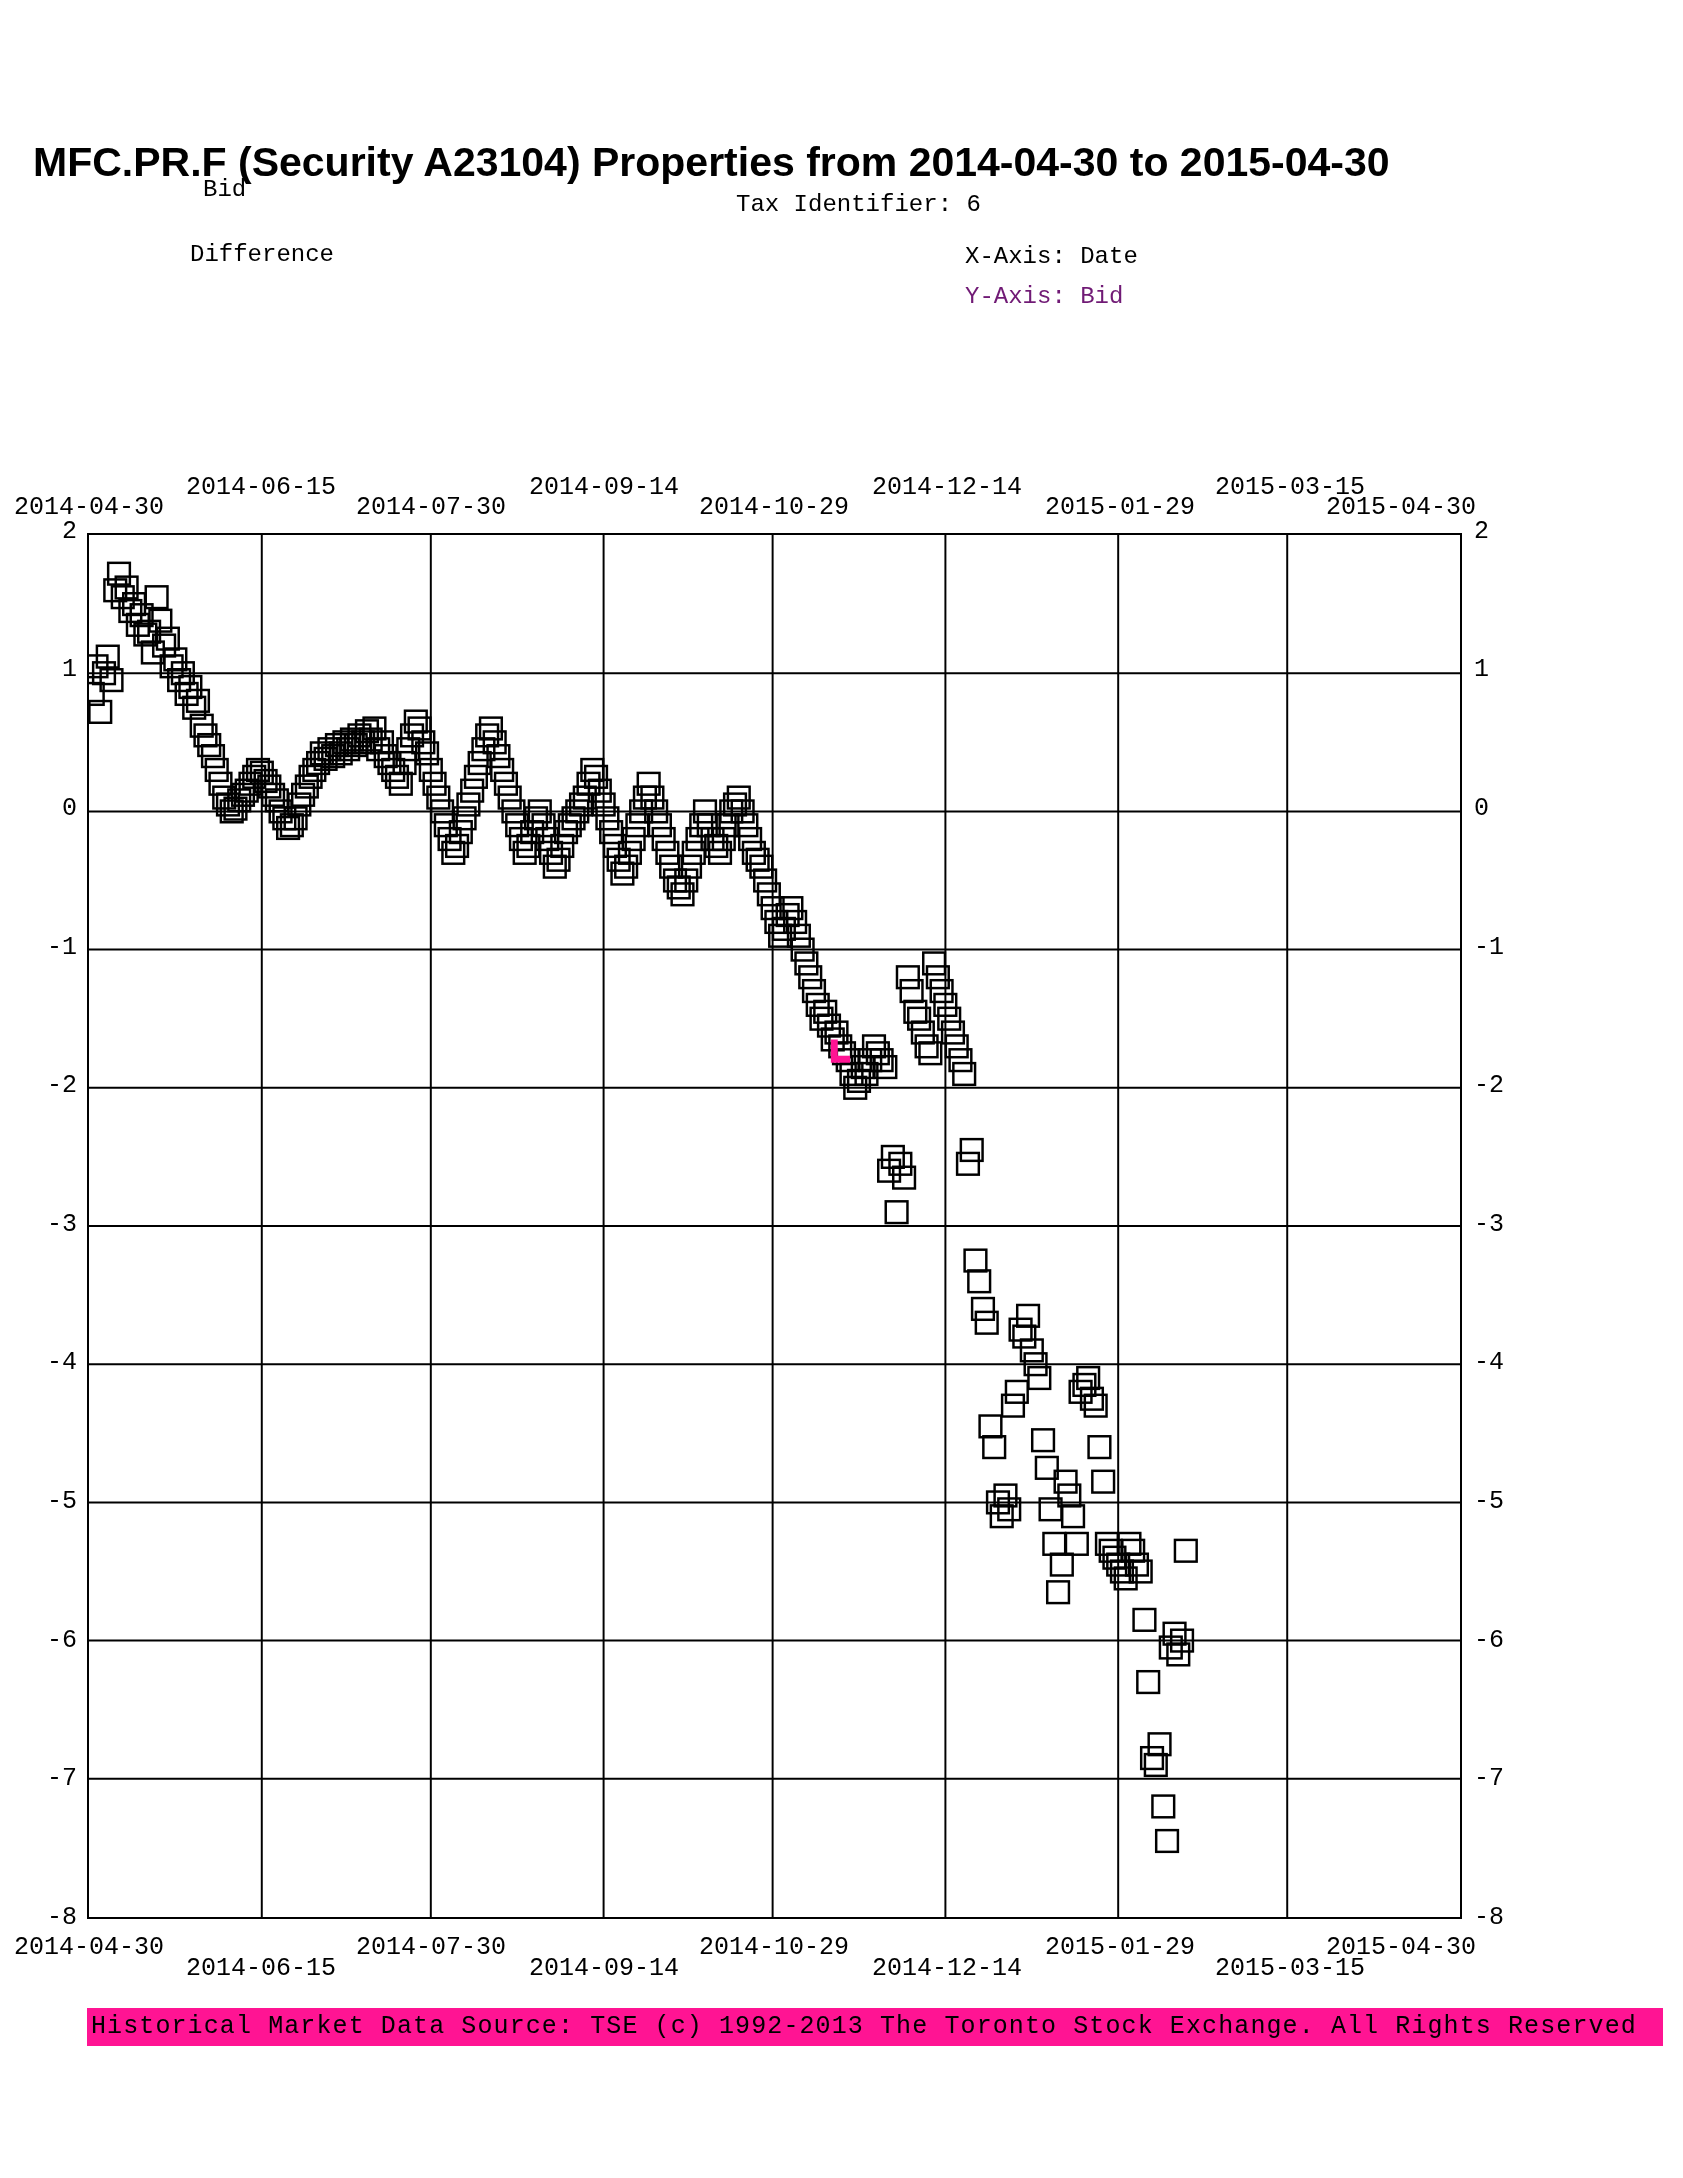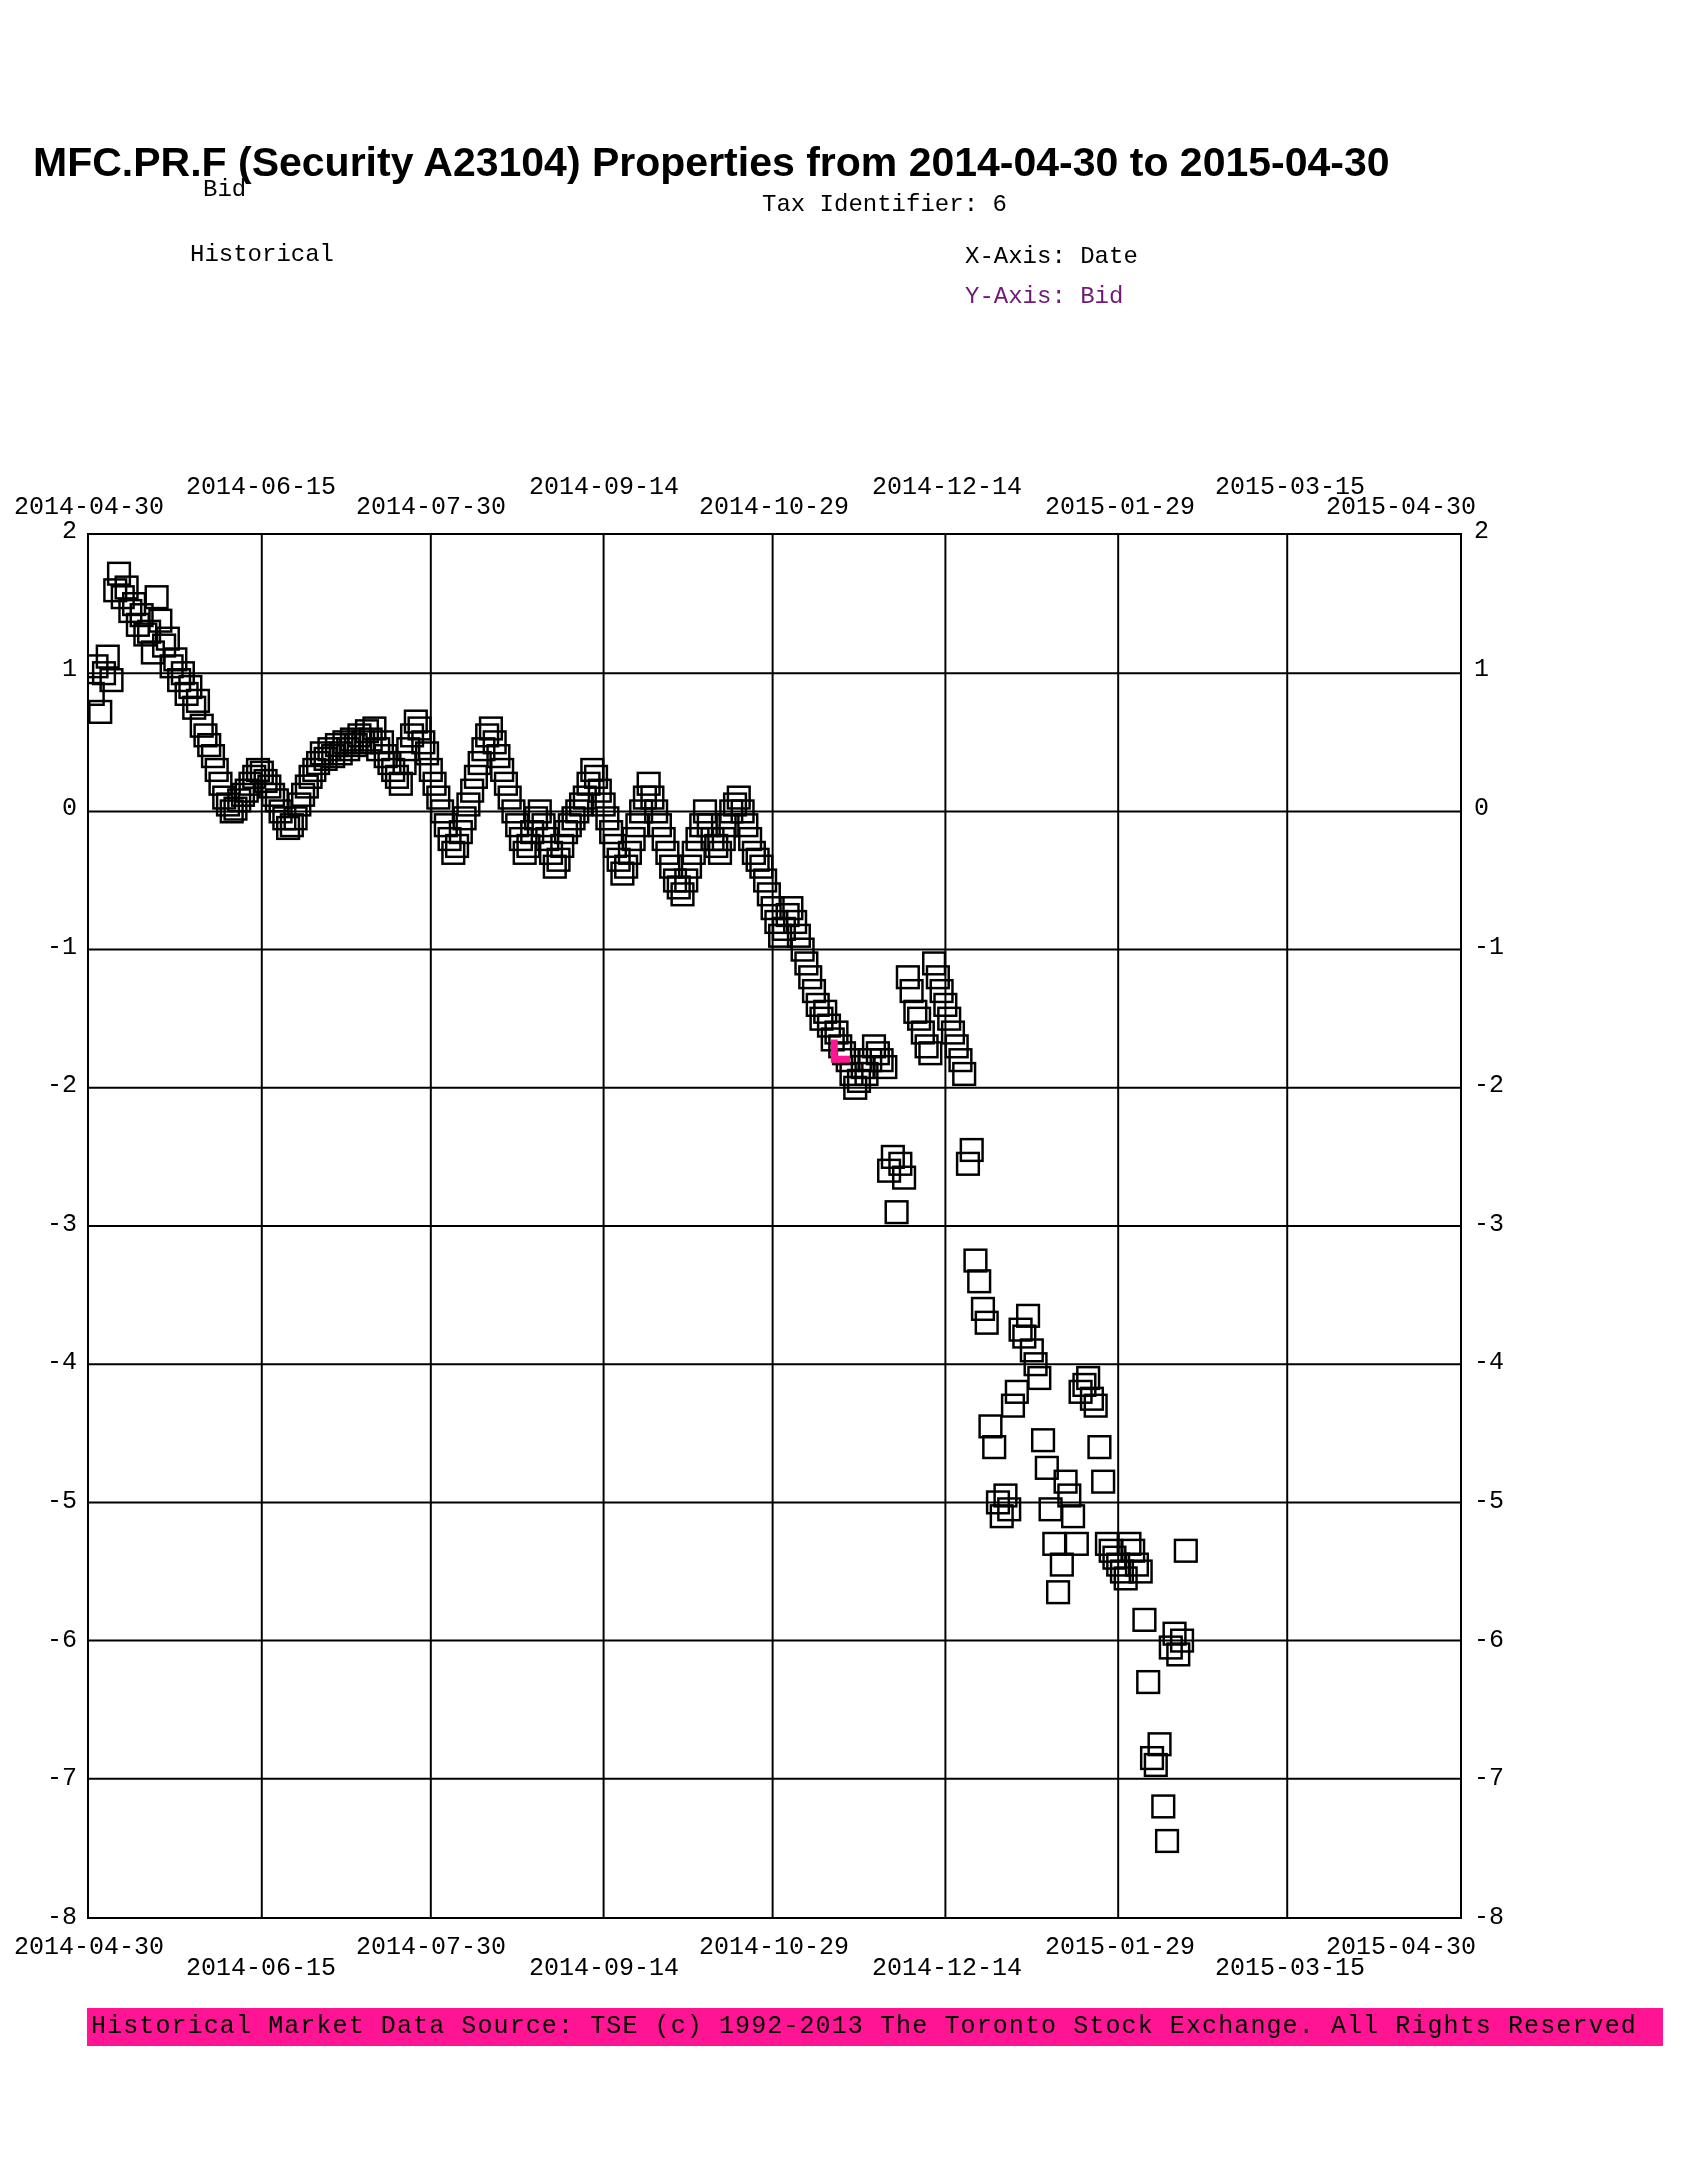--- a/index.html
+++ b/index.html
@@ -38,21 +38,21 @@
   #label-difference {
     position: absolute;
     left: 190px;
     top: 241px;
     font-family: "Liberation Mono", monospace;
     font-size: 24px;
     color: #000;
   }
   #label-taxid {
     position: absolute;
-    left: 762px;
+    left: 736px;
     top: 191px;
     font-family: "Liberation Mono", monospace;
     font-size: 24px;
     color: #000;
   }
   #label-xaxis {
     position: absolute;
     left: 965px;
     top: 243px;
     font-family: "Liberation Mono", monospace;
@@ -121,21 +121,21 @@
     white-space: nowrap;
     padding: 4px 4px 5px 4px;
     box-sizing: border-box;
   }
 </style>
 </head>
 <body>
 
 <div id="chart-title">MFC.PR.F (Security A23104) Properties from 2014-04-30 to 2015-04-30</div>
 <div id="label-bid-top">Bid</div>
-<div id="label-difference">Historical</div>
+<div id="label-difference">Difference</div>
 <div id="label-taxid">Tax Identifier: 6</div>
 <div id="label-xaxis">X-Axis: Date</div>
 <div id="label-yaxis">Y-Axis:  Bid</div>
 
 <div id="plot-area">
   <svg id="grid-svg" viewBox="0 0 1389 1400" preserveAspectRatio="none">
       <line x1="0" y1="140" x2="1389" y2="140" stroke="#000000" stroke-width="2"></line>
       <line x1="0" y1="280" x2="1389" y2="280" stroke="#000000" stroke-width="2"></line>
       <line x1="0" y1="420.0000000000001" x2="1389" y2="420.0000000000001" stroke="#000000" stroke-width="2"></line>
       <line x1="0" y1="560" x2="1389" y2="560" stroke="#000000" stroke-width="2"></line>

